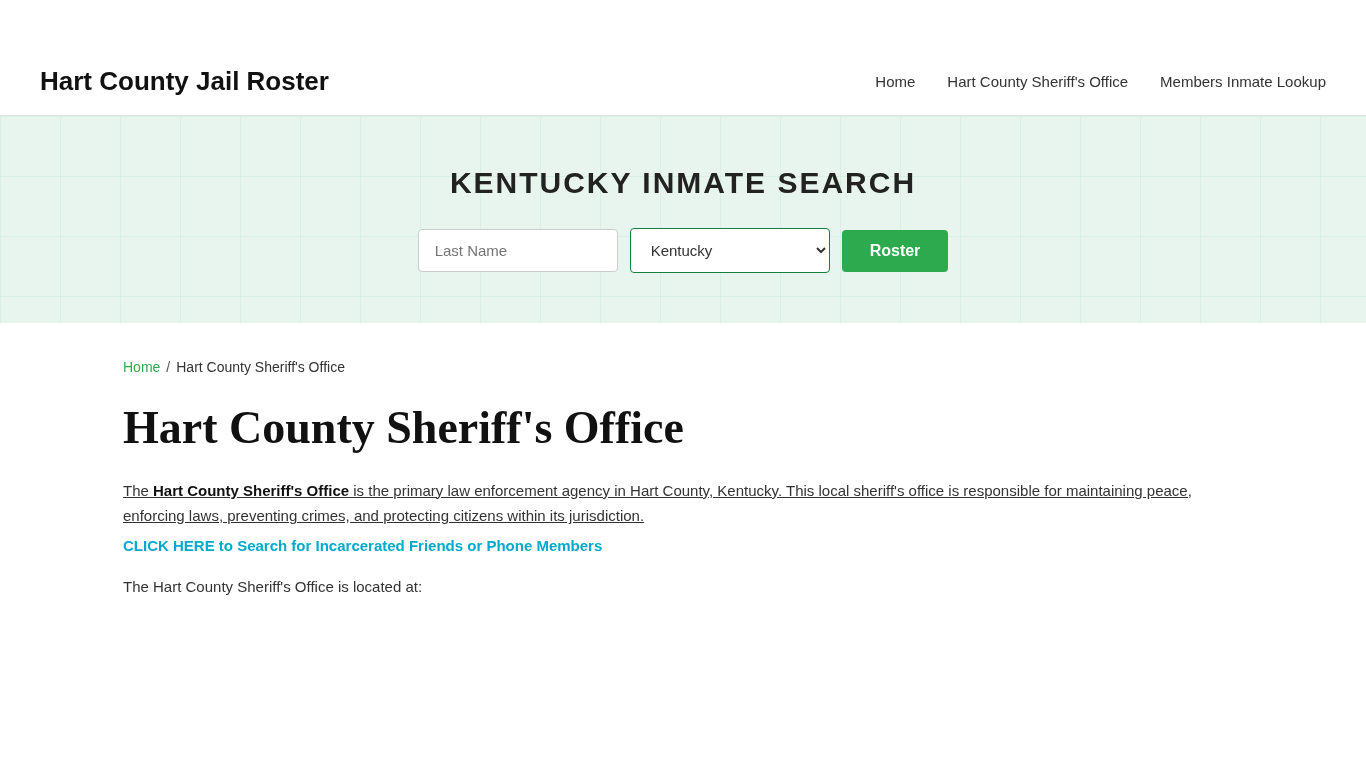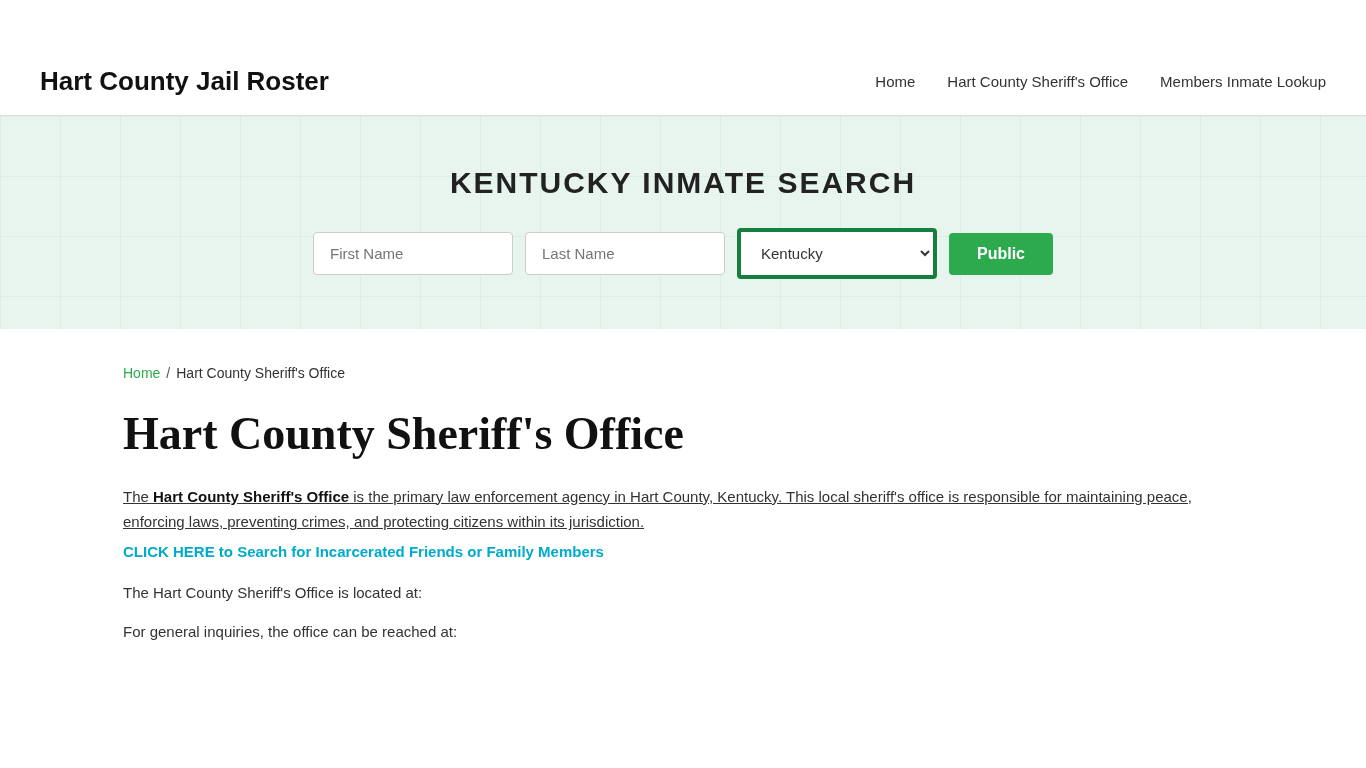--- a/index.html
+++ b/index.html
@@ -93,21 +93,21 @@
       font-size: 15px;
       width: 200px;
       background: #fff;
       color: #999;
       font-family: Arial, sans-serif;
       outline: none;
     }
 
     .search-select {
       padding: 12px 16px;
-      border: 4px solid #15803d;
+      border: 1px solid #15803d;
       border-radius: 4px;
       font-size: 15px;
       width: 200px;
       background: #fff;
       color: #333;
       font-family: Arial, sans-serif;
       appearance: auto;
       cursor: pointer;
       outline: none;
     }
@@ -231,24 +231,23 @@
   <nav class="nav">
     <a class="nav-link" href="#">Home</a>
     <a class="nav-link" href="#">Hart County Sheriff's Office</a>
     <a class="nav-link" href="#">Members Inmate Lookup</a>
   </nav>
 </header>
 
 <section class="search-banner">
   <h1 class="banner-title">KENTUCKY INMATE SEARCH</h1>
   <form class="search-form">
-    <input class="search-input" type="text" placeholder="First Name" style="">
     <input class="search-input" type="text" placeholder="Last Name" style="">
     <select class="search-select" id="state-select"><option value="Kentucky">Kentucky</option><option value="Alabama">Alabama</option><option value="Alaska">Alaska</option><option value="Arizona">Arizona</option><option value="Arkansas">Arkansas</option><option value="California">California</option><option value="Colorado">Colorado</option><option value="Connecticut">Connecticut</option><option value="Delaware">Delaware</option><option value="Florida">Florida</option><option value="Georgia">Georgia</option><option value="Hawaii">Hawaii</option><option value="Idaho">Idaho</option><option value="Illinois">Illinois</option><option value="Indiana">Indiana</option><option value="Iowa">Iowa</option><option value="Kansas">Kansas</option><option value="Louisiana">Louisiana</option><option value="Maine">Maine</option><option value="Maryland">Maryland</option><option value="Massachusetts">Massachusetts</option><option value="Michigan">Michigan</option><option value="Minnesota">Minnesota</option><option value="Mississippi">Mississippi</option><option value="Missouri">Missouri</option><option value="Montana">Montana</option><option value="Nebraska">Nebraska</option><option value="Nevada">Nevada</option><option value="New Hampshire">New Hampshire</option><option value="New Jersey">New Jersey</option><option value="New Mexico">New Mexico</option><option value="New York">New York</option><option value="North Carolina">North Carolina</option><option value="North Dakota">North Dakota</option><option value="Ohio">Ohio</option><option value="Oklahoma">Oklahoma</option><option value="Oregon">Oregon</option><option value="Pennsylvania">Pennsylvania</option><option value="Rhode Island">Rhode Island</option><option value="South Carolina">South Carolina</option><option value="South Dakota">South Dakota</option><option value="Tennessee">Tennessee</option><option value="Texas">Texas</option><option value="Utah">Utah</option><option value="Vermont">Vermont</option><option value="Virginia">Virginia</option><option value="Washington">Washington</option><option value="West Virginia">West Virginia</option><option value="Wisconsin">Wisconsin</option><option value="Wyoming">Wyoming</option></select>
-    <button class="search-btn" type="submit">Public</button>
+    <button class="search-btn" type="submit">Roster</button>
   </form>
 </section>
 
 <main class="main-content">
 
   
   <nav class="breadcrumb">
     <a class="breadcrumb-link" href="#">Home</a>
     <span class="breadcrumb-separator">/</span>
     <span class="breadcrumb-current">Hart County Sheriff's Office</span>
@@ -256,25 +255,24 @@
 
   
   <h2 class="page-heading">Hart County Sheriff's Office</h2>
 
   
   <p class="body-text">
     <span>The </span><strong>Hart County Sheriff's Office</strong><span> is the primary law enforcement agency in Hart County, Kentucky. This local sheriff's office is responsible for maintaining peace, enforcing laws, preventing crimes, and protecting citizens within its jurisdiction.</span>
   </p>
 
   
-  <a class="click-link" href="#">CLICK HERE to Search for Incarcerated Friends or Family Members</a>
+  <a class="click-link" href="#">CLICK HERE to Search for Incarcerated Friends or Phone Members</a>
 
   
   <p class="location-text">The Hart County Sheriff's Office is located at:</p>
 
   
 
   
-  <p class="contact-text">For general inquiries, the office can be reached at:</p>
 
   
 
 </main>
 
 </body></html>

